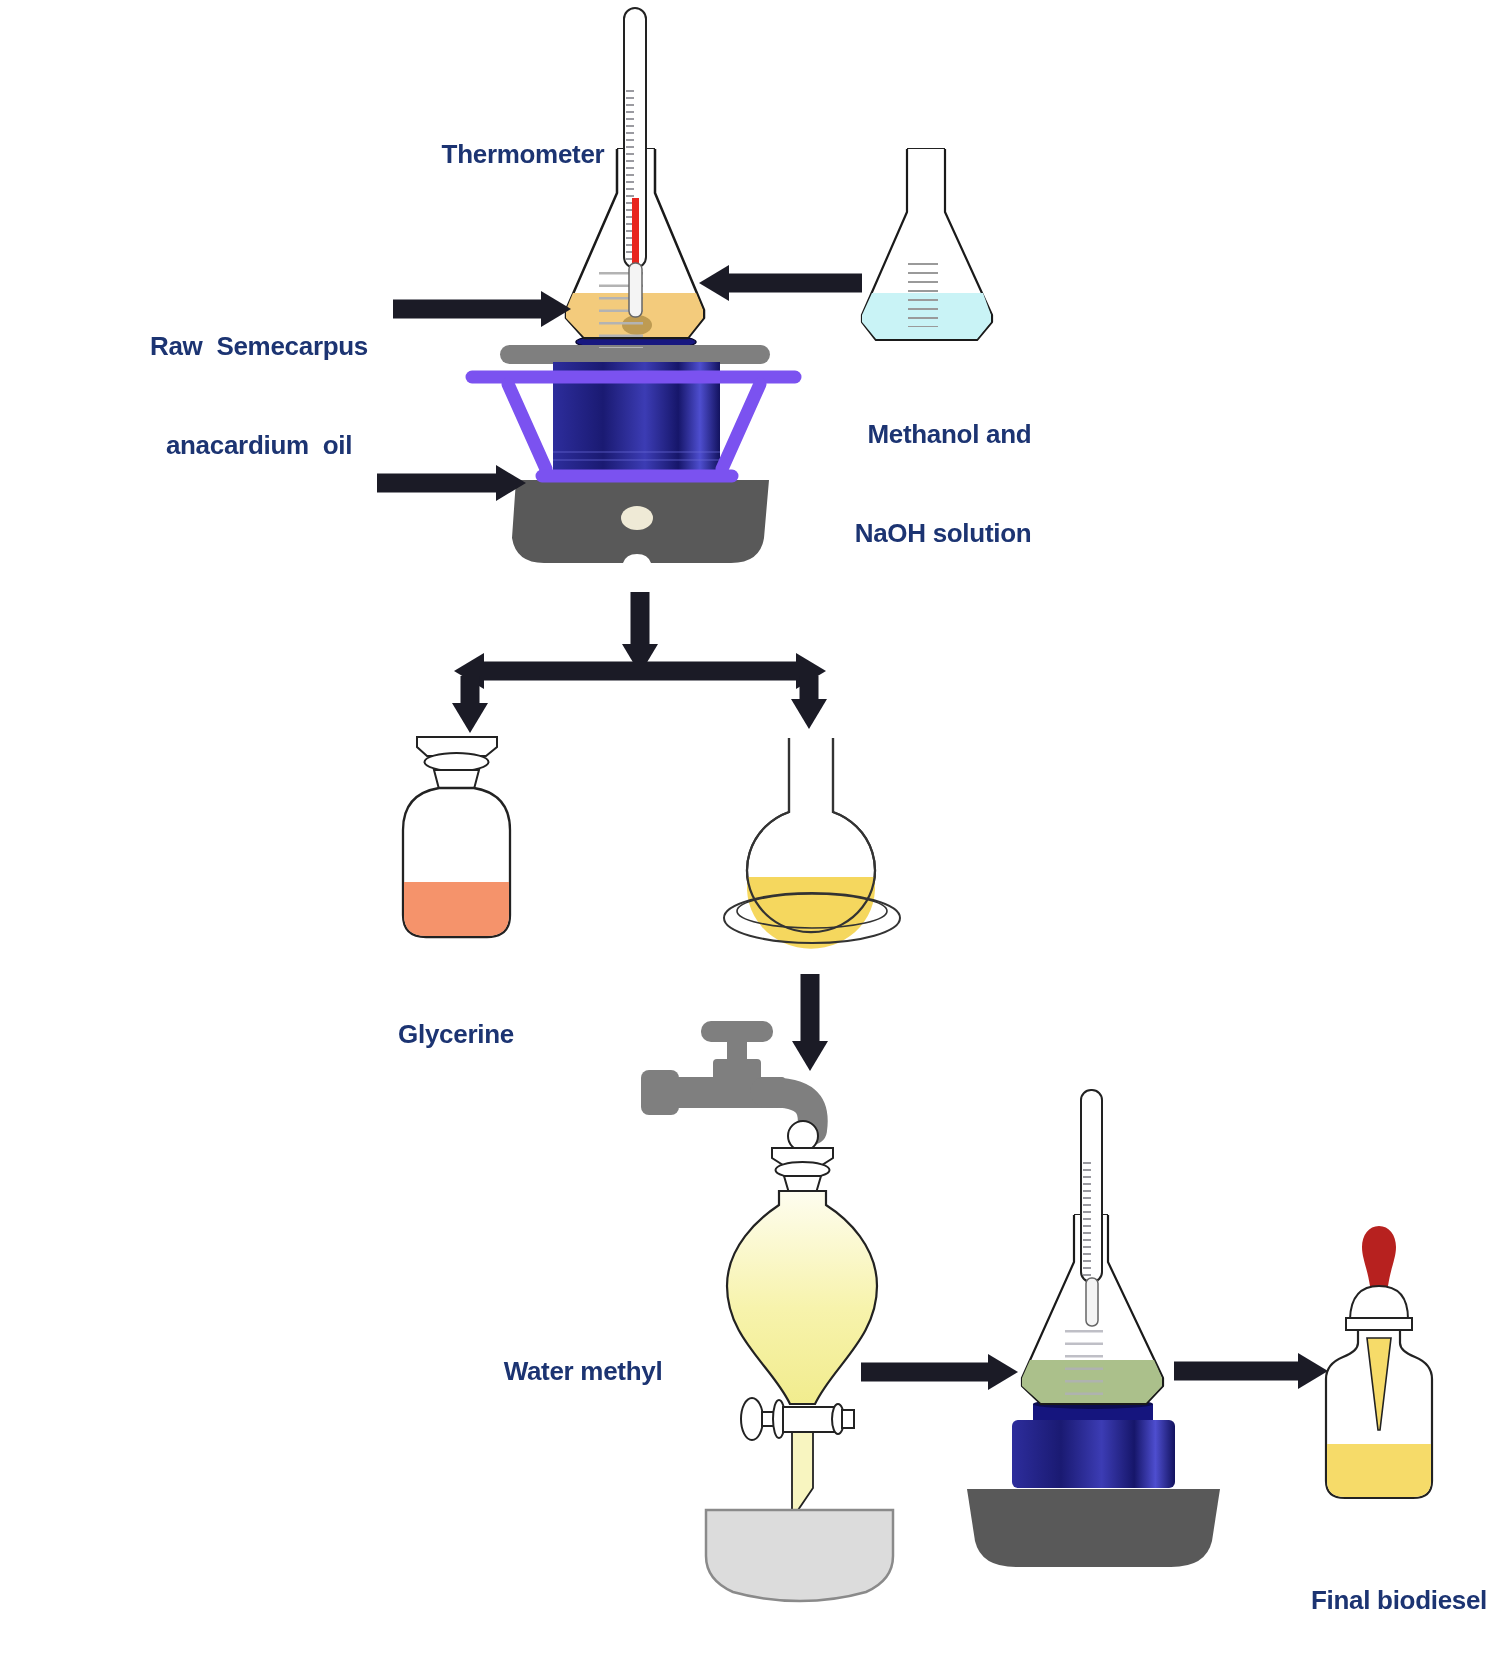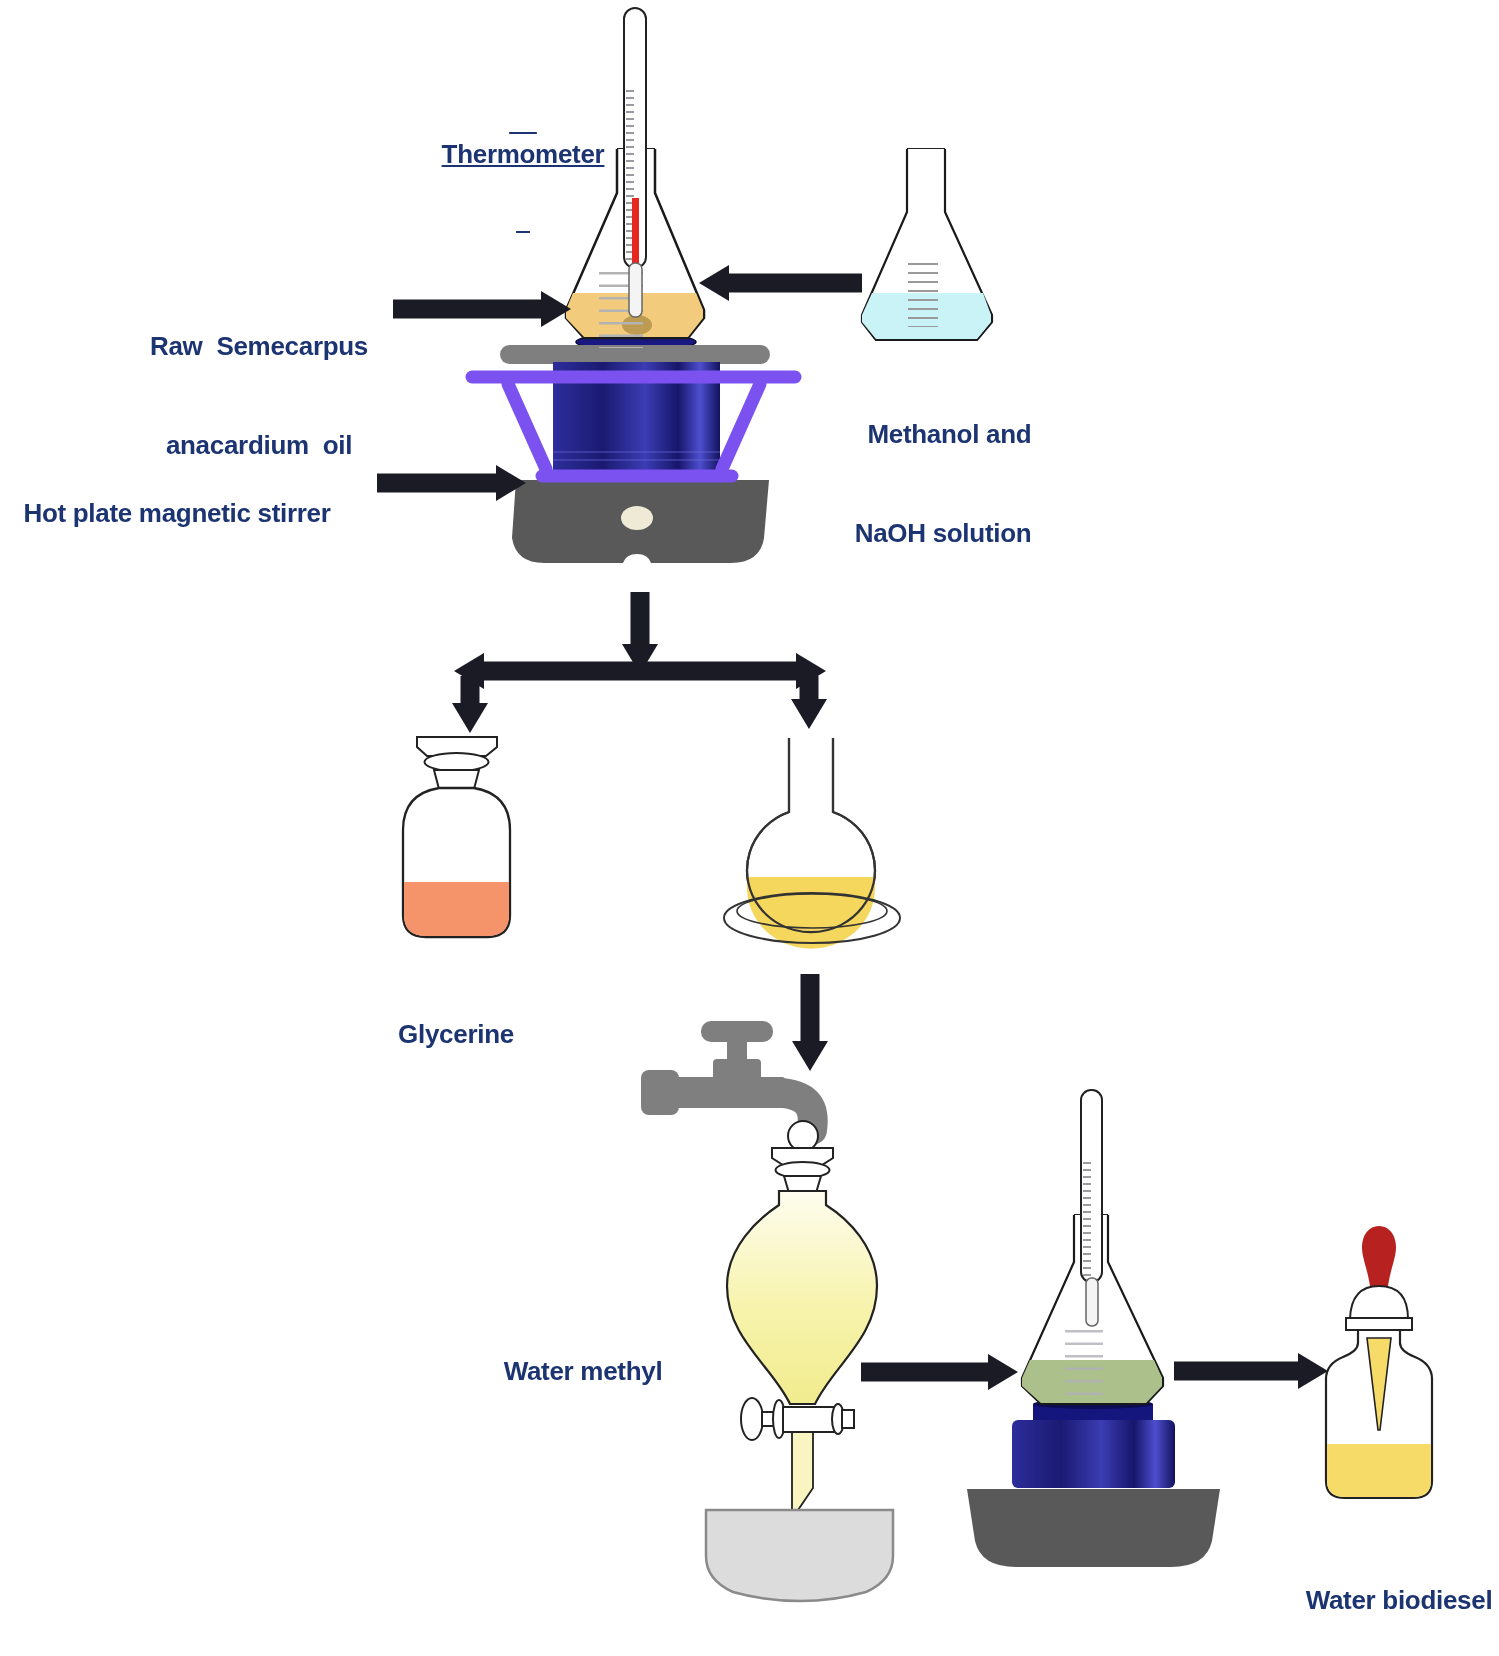--- a/index.html
+++ b/index.html
@@ -147,50 +147,49 @@
   <g>
     <path d="M1379,1226 C1369,1226 1362,1235 1362,1247 C1362,1258 1367,1267 1370,1286 L1388,1286 C1391,1267 1396,1258 1396,1247 C1396,1235 1389,1226 1379,1226 Z" fill="#B7211F"></path>
     <path d="M1350,1319 Q1351,1286 1379,1286 Q1408,1286 1408,1319 Z" fill="#ffffff" stroke="#222" stroke-width="2"></path>
     <rect x="1346" y="1318" width="66" height="12" fill="#ffffff" stroke="#222" stroke-width="2"></rect>
     <path d="M1358,1330 V1343 Q1358,1351 1343,1357 Q1326,1364 1326,1379 V1481 Q1326,1498 1345,1498 H1413 Q1432,1498 1432,1481 V1379 Q1432,1364 1415,1357 Q1400,1351 1400,1343 V1330 Z" fill="#ffffff" stroke="#222" stroke-width="2.2"></path>
     <path d="M1327,1444 H1431 V1481 Q1431,1497 1413,1497 H1345 Q1327,1497 1327,1481 Z" fill="#F6DB69"></path>
     <path d="M1367,1338 L1391,1338 L1380,1430 L1378,1430 Z" fill="#F6DB69" stroke="#222" stroke-width="1.6"></path>
   </g>
 </svg>
 
-  <div class="label" style="left:523px;top:72px;text-decoration:underline;">
+  <div class="label" style="left:523px;top:72px;">
     <div>Thermometer</div>
   </div>
 
   <div class="label" style="left:259px;top:264px;">
     <div>Raw  Semecarpus</div>
     <div>anacardium  oil</div>
   </div>
 
   <div class="label" style="left:943px;top:352px;text-align:right;">
     <div>Methanol and</div>
     <div>NaOH solution</div>
   </div>
 
   <div class="label" style="left:177px;top:433px;line-height:32px;">
-    <div>Hot plate magnetic stirrer</div>
   </div>
 
   <div class="label" style="left:456px;top:952px;text-align:center;">
     <div>Glycerine</div>
   </div>
 
 
   <div class="label" style="left:583px;top:1289px;">
     <div>Water methyl</div>
   </div>
 
   <div class="label" style="left:1097px;top:1590px;line-height:34px;">
     
     
   </div>
 
   <div class="label" style="left:1399px;top:1510px;line-height:36px;">
-    <div>Water biodiesel</div>
+    <div>Final biodiesel</div>
     
   </div>
 
 </div>
 
 </body></html>

